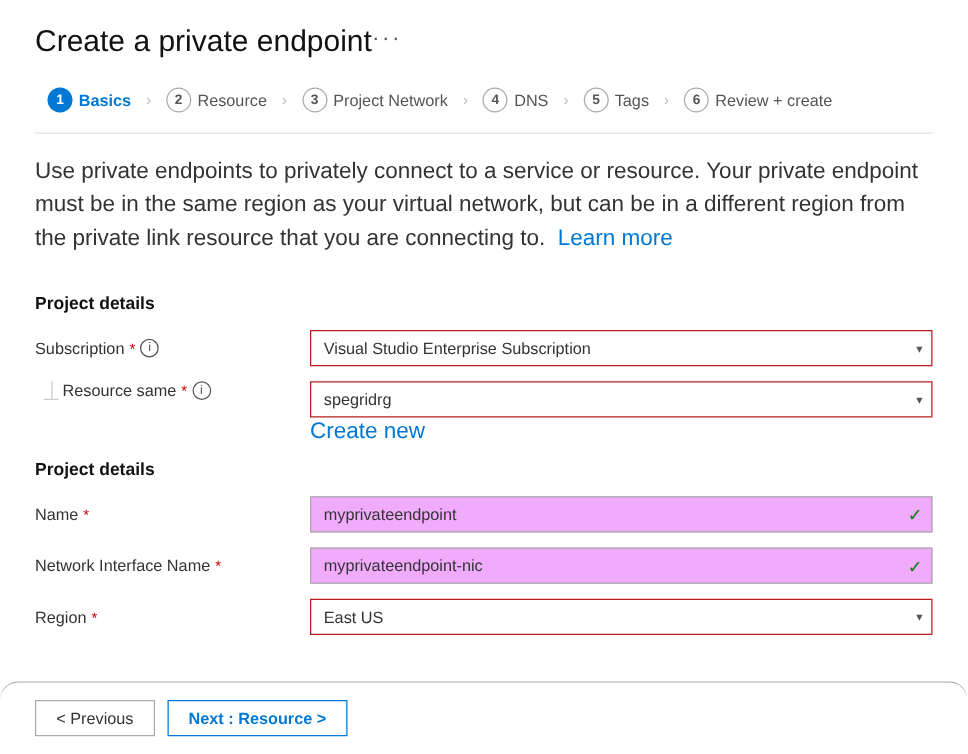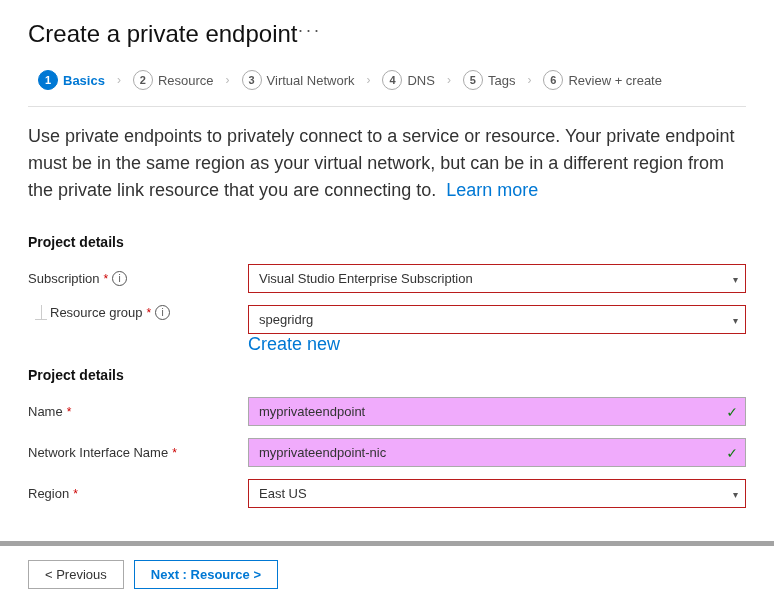--- a/index.html
+++ b/index.html
@@ -178,26 +178,27 @@
       font-size: 18px;
       cursor: pointer;
       text-decoration: none;
       margin-left: 220px;
       display: block;
       margin-top: -4px;
       margin-bottom: 12px;
     }
     
     .footer {
-      border-top: 5px solid #a3a3a3;
+      border-top: 1px solid #a3a3a3;
       padding: 14px 28px;
       display: flex;
       align-items: center;
       gap: 10px;
       background: #fff;
+      border-radius: 15px;
     }
     .btn {
       padding: 6px 16px;
       font-size: 13px;
       cursor: pointer;
       border: 1px solid #aaa;
       background: #fff;
       color: #333;
     }
     .btn-primary {
@@ -227,21 +228,21 @@
         <span class="step-label">Basics</span>
       </div>
       <span class="wizard-step-sep">›</span>
       <div class="wizard-step">
         <div class="step-circle">2</div>
         <span class="step-label">Resource</span>
       </div>
       <span class="wizard-step-sep">›</span>
       <div class="wizard-step">
         <div class="step-circle">3</div>
-        <span class="step-label">Virtual Network</span>
+        <span class="step-label">Project Network</span>
       </div>
       <span class="wizard-step-sep">›</span>
       <div class="wizard-step">
         <div class="step-circle">4</div>
         <span class="step-label">DNS</span>
       </div>
       <span class="wizard-step-sep">›</span>
       <div class="wizard-step">
         <div class="step-circle">5</div>
         <span class="step-label">Tags</span>
@@ -274,21 +275,21 @@
       </div>
     </div>
 
     <div style="display:flex; margin-bottom: 4px; align-items: flex-start;">
       <div style="width:220px; flex-shrink:0; display:flex; align-items:center;">
         <div style="width:18px; flex-shrink:0; display:flex; flex-direction:column; align-items:center; height:100%;">
           <div style="width:1px; background:#ccc; height:14px; margin-left:8px;"></div>
           <div style="width:12px; height:1px; background:#ccc; margin-left:8px;"></div>
         </div>
         <div class="form-label" style="width:auto; padding-left:4px;">
-          <span>Resource group</span>
+          <span>Resource same</span>
           <span class="required">*</span>
           <span class="info-icon">i</span>
         </div>
       </div>
       <div class="form-control-wrapper">
         <select class="form-select">
           <option>spegridrg</option>
         </select>
         <span class="select-arrow">▾</span>
       </div>

